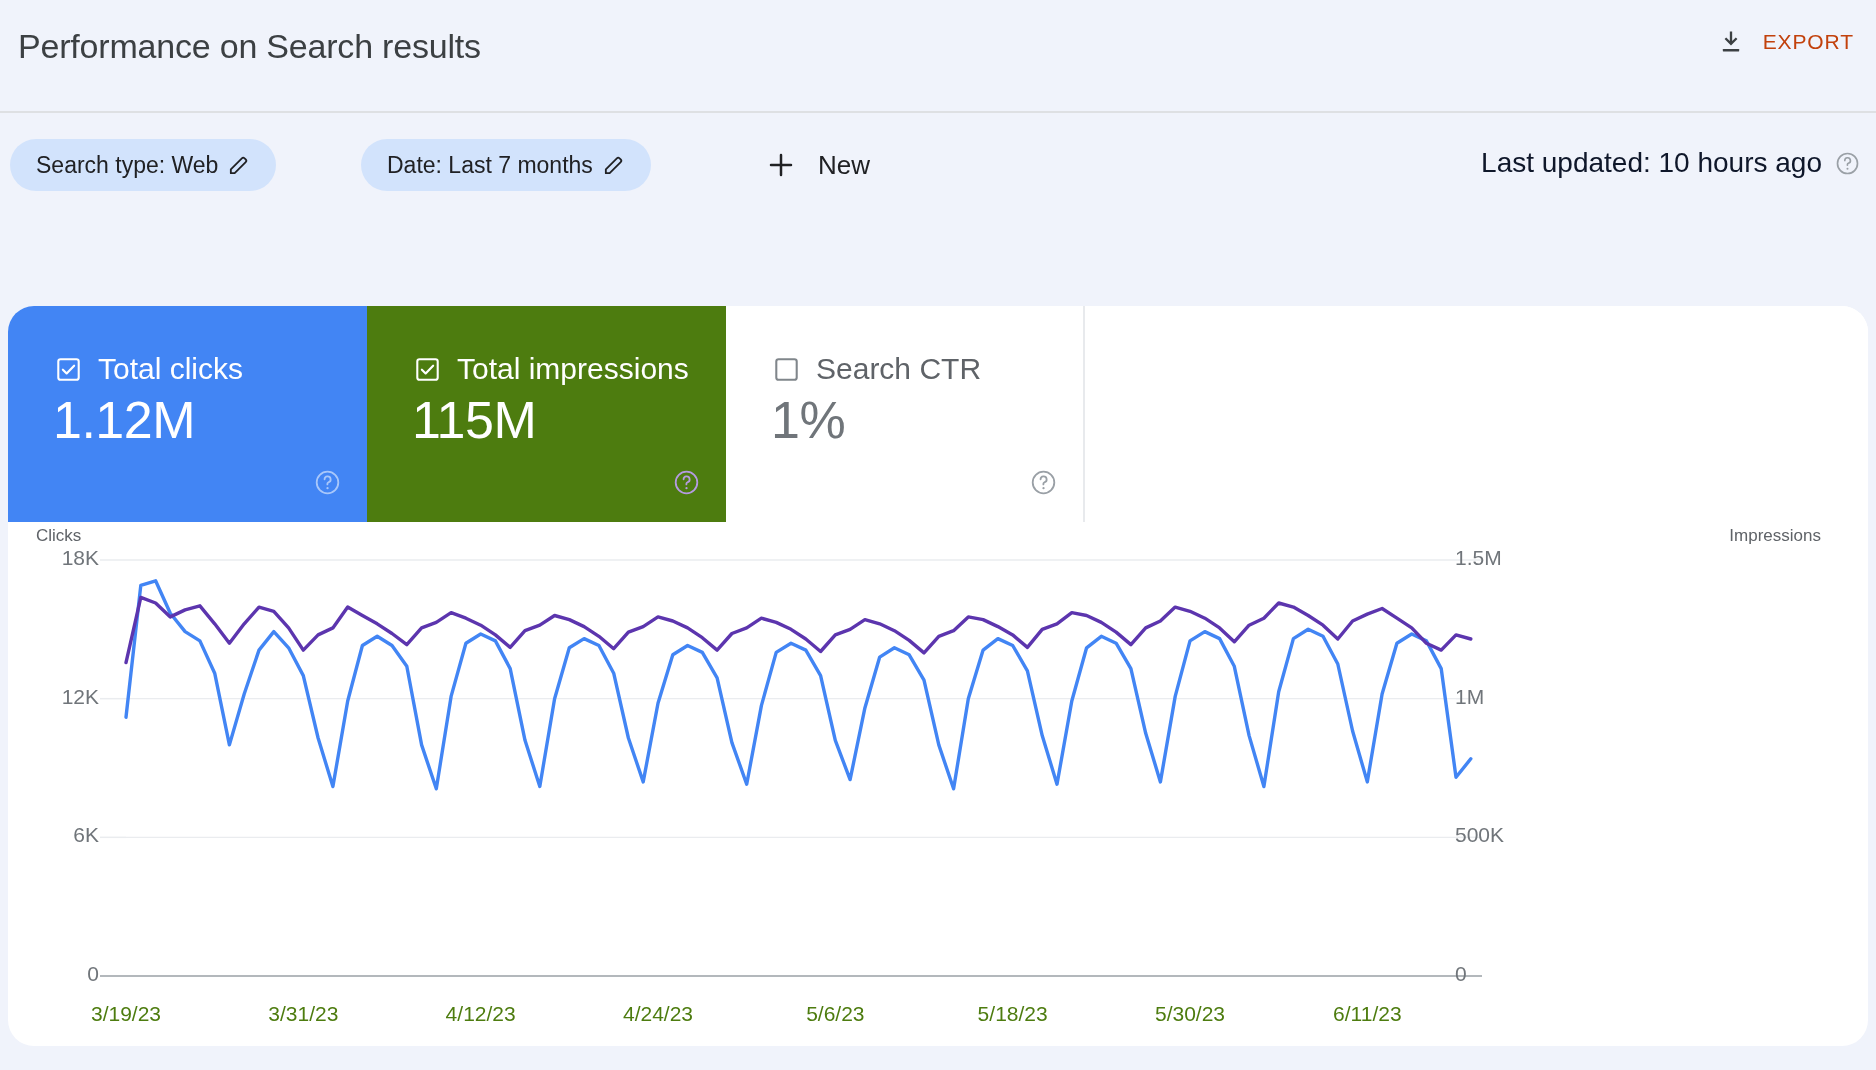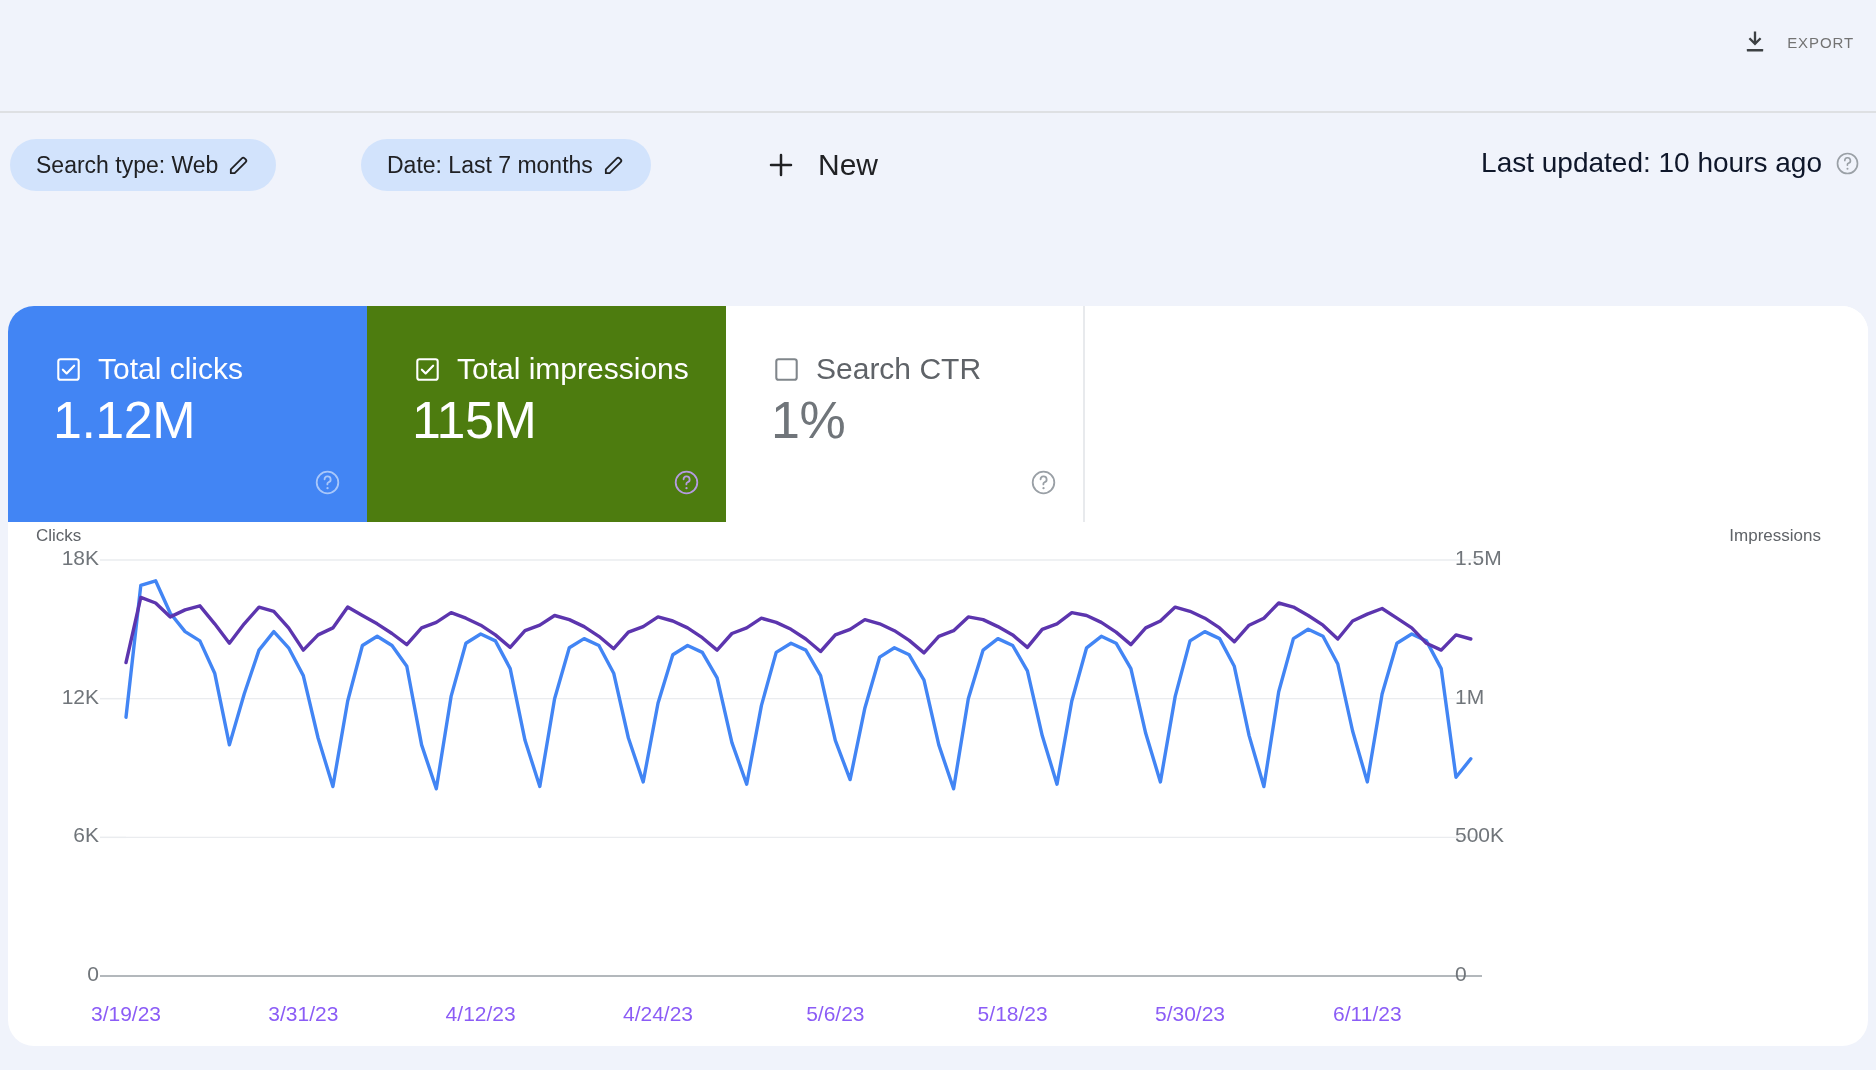--- a/index.html
+++ b/index.html
@@ -22,21 +22,21 @@
     font-size: 34px; color: #3C4043; font-weight: 400;
     letter-spacing: -0.2px; white-space: nowrap;
   }
   .export-btn {
     position: absolute; right: 18px; top: 22px;
     display: flex; align-items: center; gap: 18px;
     cursor: pointer; padding: 6px 4px;
   }
   .export-icon { width: 28px; height: 28px; display: block; }
   .export-label {
-    font-size: 15px; color: #737373; letter-spacing: 0.9px;
+    font-size: 21px; color: #c2410c; letter-spacing: 0.9px;
     font-weight: 400; white-space: nowrap;
   }
 
   
   .filterbar { position: absolute; left: 0; top: 113px; width: 1876px; height: 185px; }
   .chip {
     position: absolute; top: 26px; height: 52px;
     background: #D2E3FC; border-radius: 26px;
     display: flex; align-items: center; gap: 9px;
     padding: 0 26px; cursor: pointer;
@@ -44,21 +44,21 @@
   .chip-label { font-size: 23px; color: #202124; white-space: nowrap; }
   .chip-pencil { width: 23px; height: 23px; display: block; flex: none; }
   #chip-search { left: 10px; }
   #chip-date   { left: 361px; }
   .new-btn {
     position: absolute; left: 760px; top: 26px; height: 52px;
     display: flex; align-items: center; gap: 22px; cursor: pointer;
     padding: 0 6px;
   }
   .plus-icon { width: 30px; height: 30px; display: block; }
-  .new-label { font-size: 30px; color: #202124; white-space: nowrap; }
+  .new-label { font-size: 26px; color: #202124; white-space: nowrap; }
   .last-updated {
     position: absolute; right: 16px; top: 34px;
     display: flex; align-items: center; gap: 13px;
   }
   .last-updated-text { font-size: 28px; color: #0f172a; white-space: nowrap; }
   .help-sm { width: 25px; height: 25px; display: block; cursor: pointer; }
 
   
   .main-card {
     position: absolute; left: 8px; top: 306px;
@@ -107,28 +107,29 @@
   #clicks-axis-title { left: 28px; }
   #impr-axis-title { right: 47px; }
   .chart-svg { position: absolute; left: 0; top: 0; width: 1860px; height: 524px; }
   .ytick {
     position: absolute; font-size: 21px; color: #70757A;
     white-space: nowrap; text-align: right;
   }
   .ytick.left  { right: 1769px; width: 140px; }
   .ytick.right { left: 1447px;  width: 140px; text-align: left; }
   .xtick {
-    position: absolute; top: 480px; font-size: 21px; color: #8b5cf6;
+    position: absolute; top: 480px; font-size: 21px; color: #4d7c0f;
     white-space: nowrap; transform: translateX(-50%);
   }
 </style>
 </head>
 <body>
 
 <div class="header">
+  <div class="page-title">Performance on Search results</div>
   <div class="export-btn">
     <span class="export-icon">
       <svg viewBox="0 0 24 24" width="28" height="28" fill="#3C4043" aria-hidden="true">
         <path d="M11 3h2v8.2l3.1-3.1 1.4 1.4L12 15l-5.5-5.5 1.4-1.4L11 11.2V3z"></path>
         <rect x="5" y="18" width="14" height="2.2" rx="0.4"></rect>
       </svg>
     </span>
     <span class="export-label">EXPORT</span>
   </div>
 </div>

